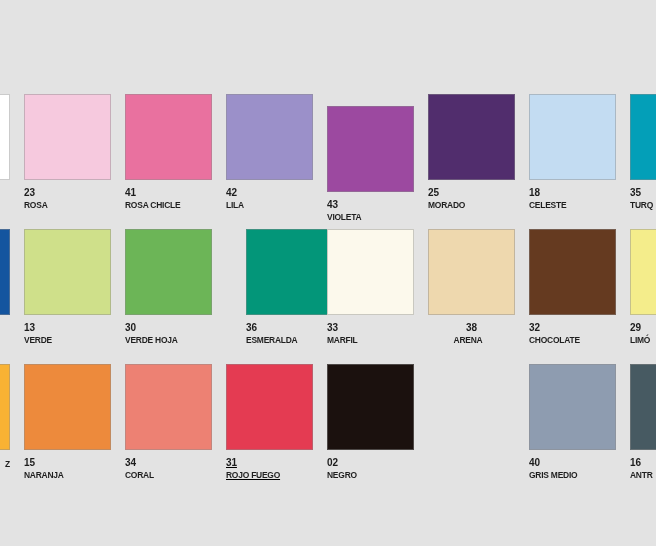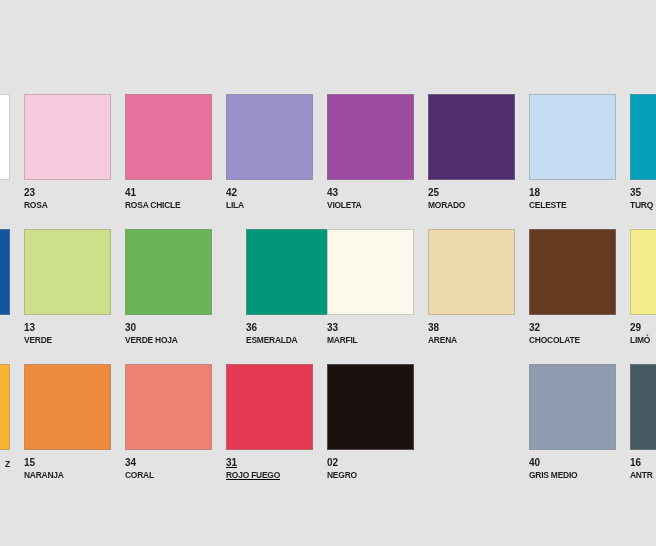--- a/index.html
+++ b/index.html
@@ -93,21 +93,21 @@
           <div class="swatch-name">ROSA CHICLE</div>
         </div>
       </div>
       <div class="swatch-cell" style="left: 226px;">
         <div class="swatch-chip" style="background: rgb(155, 144, 201);"></div>
         <div class="swatch-meta">
           <div class="swatch-code">42</div>
           <div class="swatch-name">LILA</div>
         </div>
       </div>
-      <div class="swatch-cell" style="left: 327px;">
+      <div class="swatch-cell" style="left: 327px; margin-top: 12px;">
         <div class="swatch-chip" style="background: rgb(156, 73, 160);"></div>
         <div class="swatch-meta">
           <div class="swatch-code">43</div>
           <div class="swatch-name">VIOLETA</div>
         </div>
       </div>
       <div class="swatch-cell" style="left: 428px;">
         <div class="swatch-chip" style="background: rgb(81, 45, 109);"></div>
         <div class="swatch-meta">
           <div class="swatch-code">25</div>
@@ -158,21 +158,21 @@
           <div class="swatch-name">ESMERALDA</div>
         </div>
       </div>
       <div class="swatch-cell" style="left: 327px;">
         <div class="swatch-chip" style="background: rgb(252, 249, 236);"></div>
         <div class="swatch-meta">
           <div class="swatch-code">33</div>
           <div class="swatch-name">MARFIL</div>
         </div>
       </div>
-      <div class="swatch-cell" style="left: 428px;">
+      <div class="swatch-cell" style="left: 428px; text-align: center;">
         <div class="swatch-chip" style="background: rgb(238, 216, 174);"></div>
         <div class="swatch-meta">
           <div class="swatch-code">38</div>
           <div class="swatch-name">ARENA</div>
         </div>
       </div>
       <div class="swatch-cell" style="left: 529px;">
         <div class="swatch-chip" style="background: rgb(101, 58, 32);"></div>
         <div class="swatch-meta">
           <div class="swatch-code">32</div>

